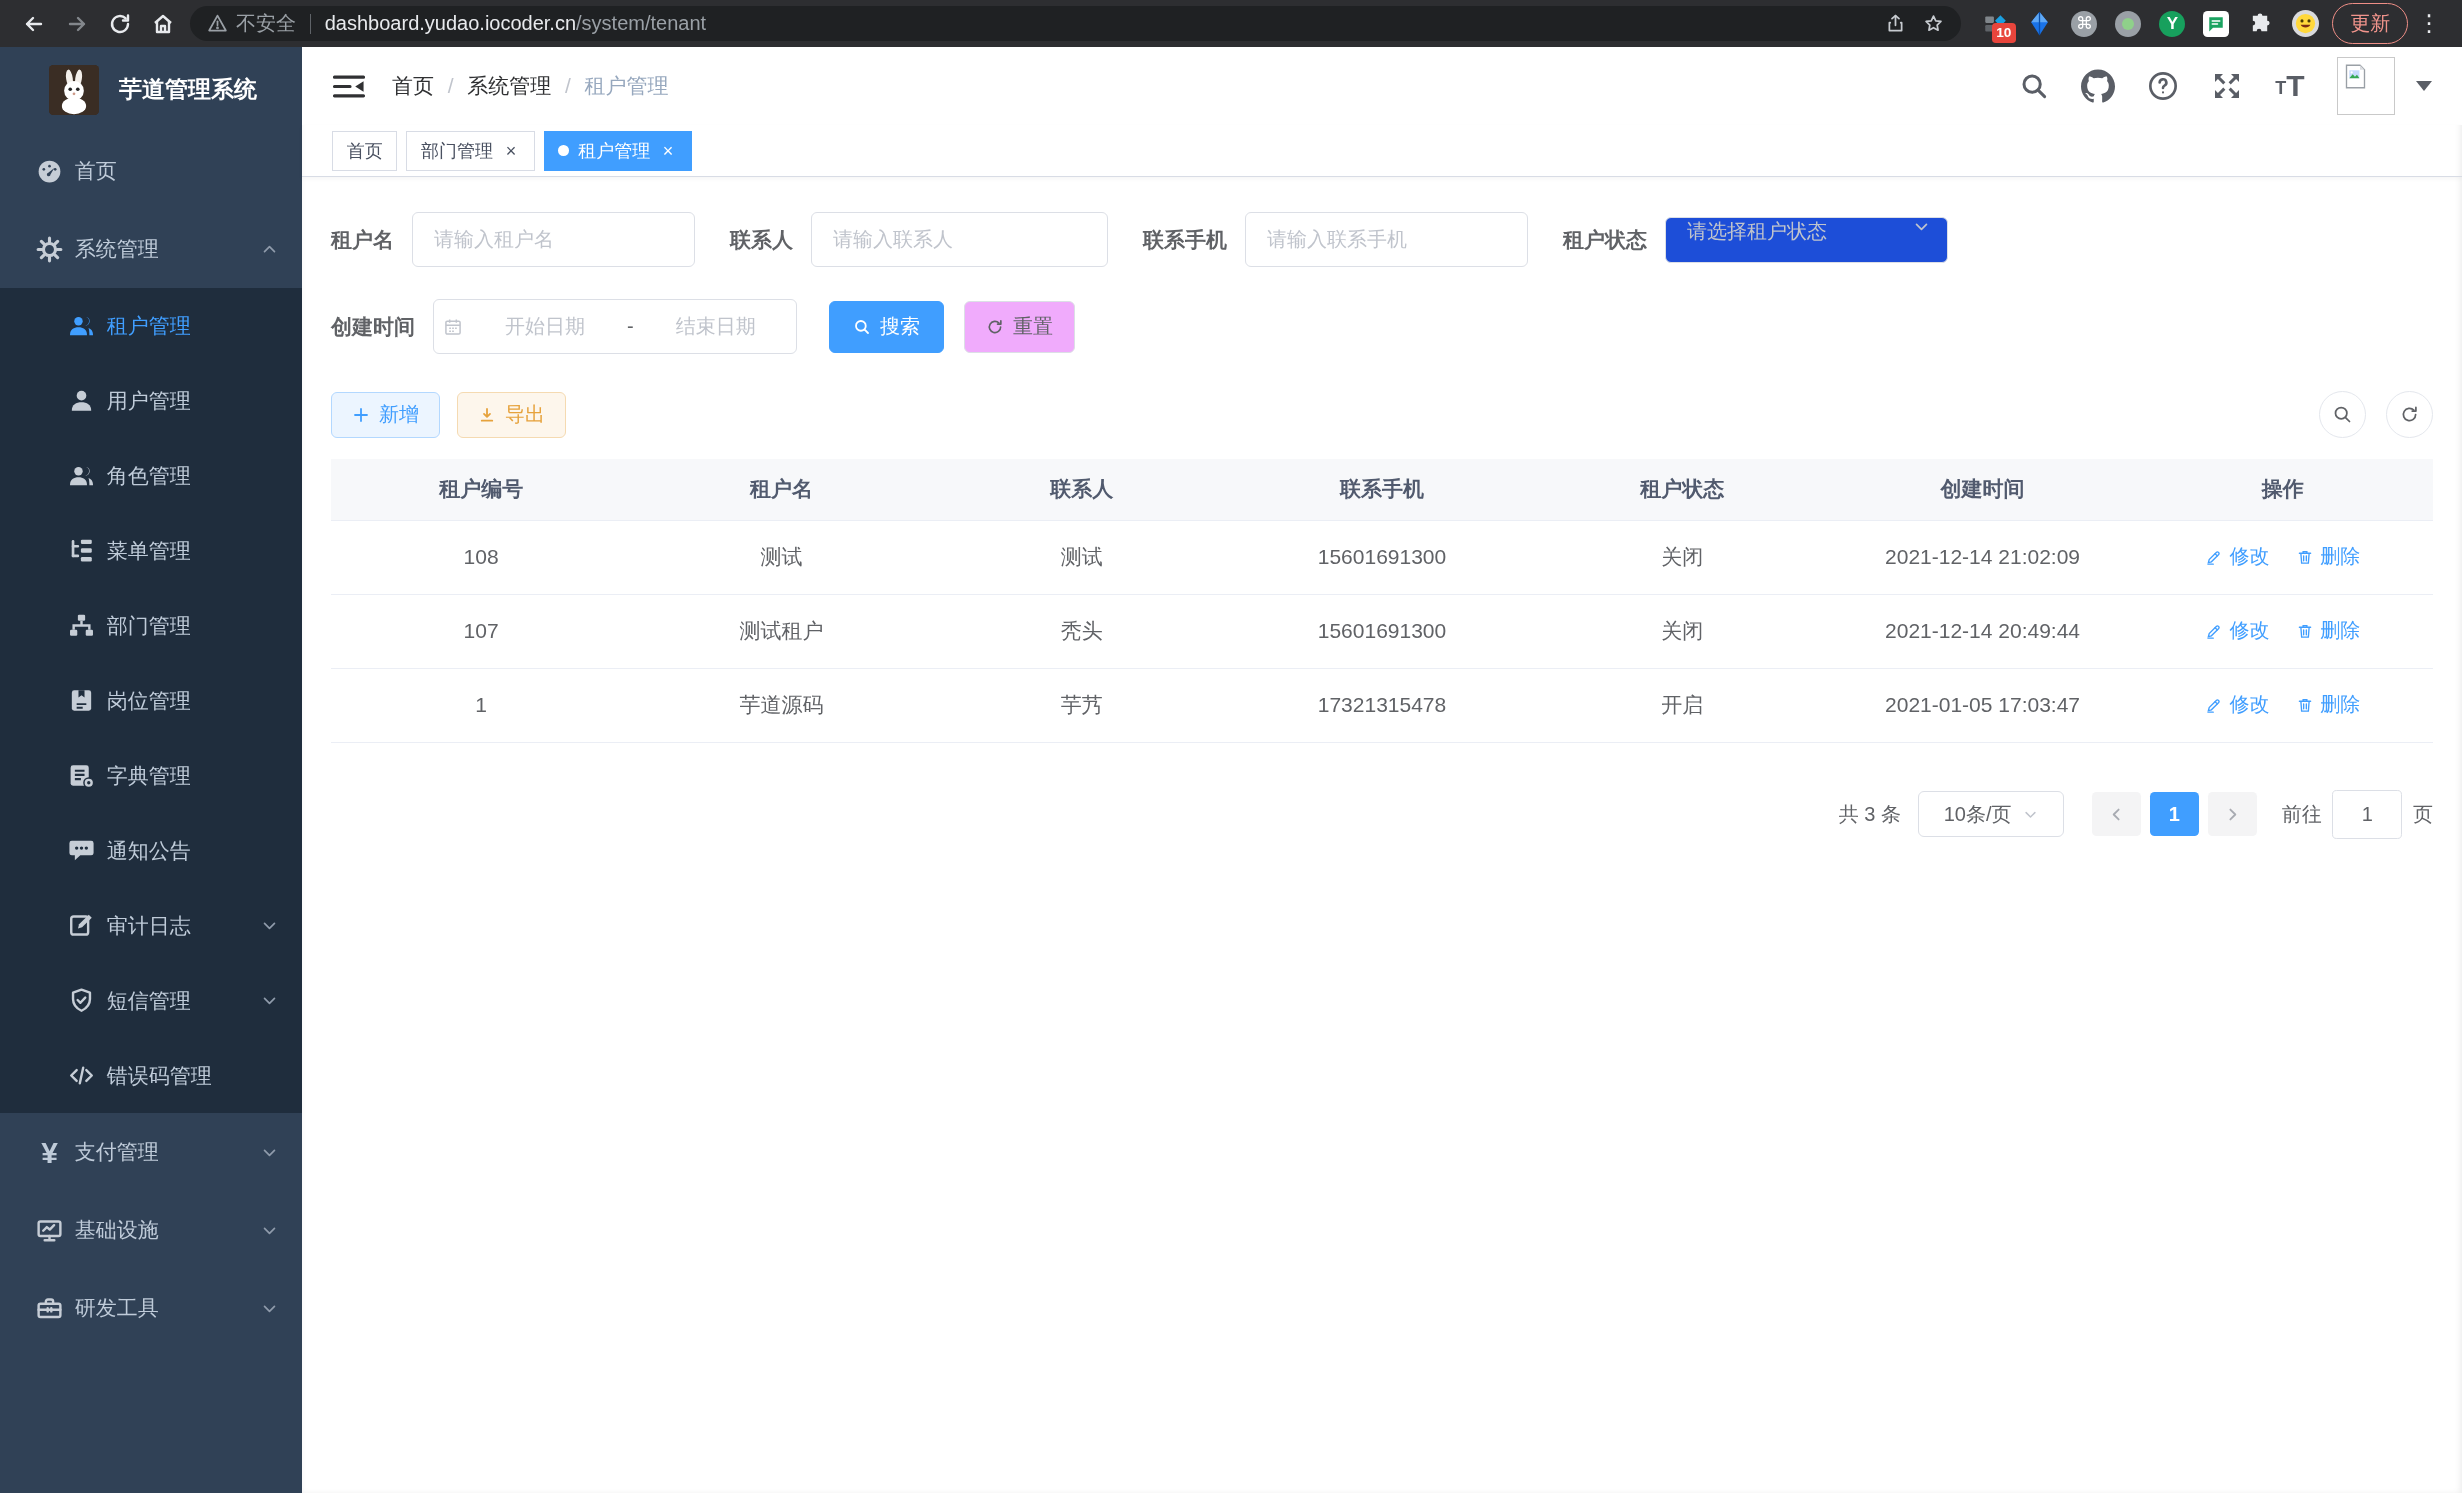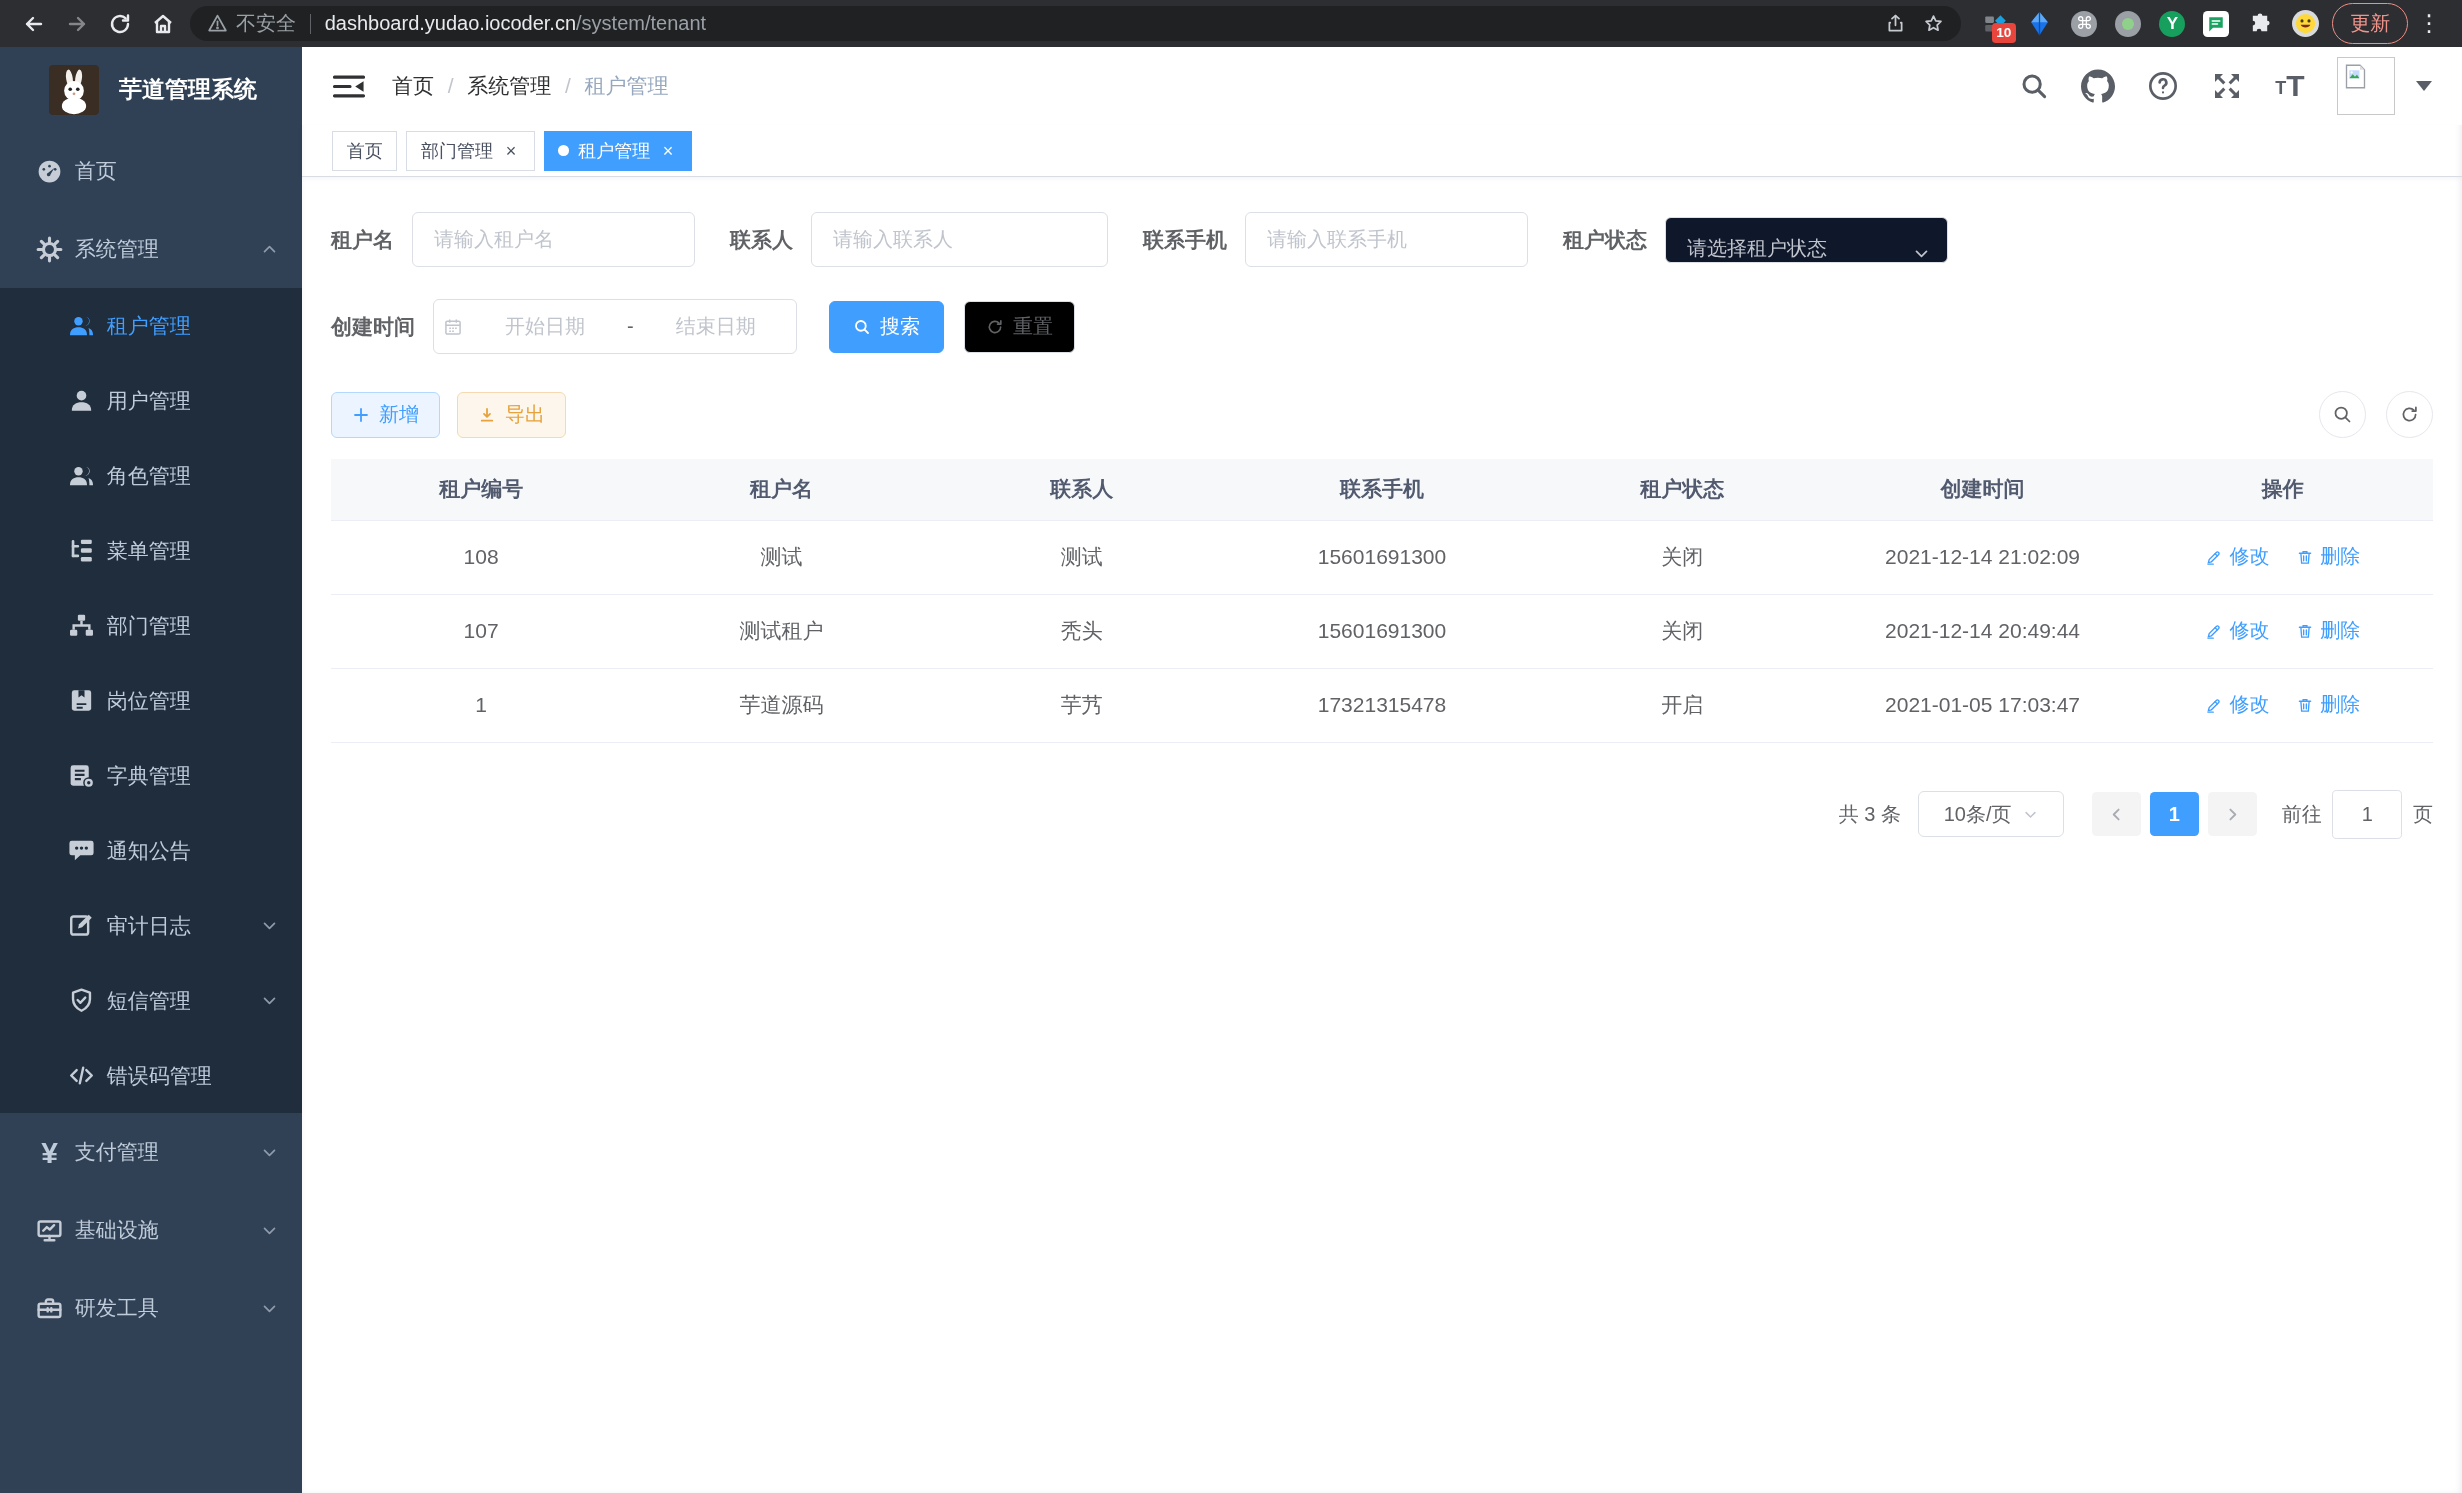--- a/index.html
+++ b/index.html
@@ -72,28 +72,28 @@
   .tag .x::before { content:"\00D7"; }
   .tag.active { background:#409eff; border-color:#409eff; color:#fff; }
 
   
   .content { padding:0 29px; flex:1; }
   .filter-row { display:flex; align-items:center; margin-top:35px; }
   .fgroup { display:flex; align-items:center; margin-right:35px; }
   .flabel { font-size:21px; font-weight:700; color:#606266; margin-right:18px; white-space:nowrap; }
   .tin { height:55px; border:1.5px solid #dcdfe6; border-radius:6px; font-size:20px; color:#606266; padding:0 21px; font-family:inherit; outline:none; background:#fff; }
   .tin::placeholder { color:#c0c4cc; }
-  .selbox { width:283px; height:46px; border:1.5px solid #dcdfe6; border-radius:6px; display:flex; align-items:flex-end; padding:0 17px 0 21px; color:#c0c4cc; font-size:20px; background:#0f172a; }
+  .selbox { width:283px; height:46px; border:1.5px solid #dcdfe6; border-radius:6px; display:flex; align-items:flex-start; padding:0 17px 0 21px; color:#c0c4cc; font-size:20px; background:#1d4ed8; }
   .selbox .ph { flex:1; }
   .daterange { width:364px; height:55px; border:1.5px solid #dcdfe6; border-radius:6px; display:flex; align-items:center; padding:0 9px; font-size:20px; color:#c0c4cc; background:#fff; gap:10.7px; }
   .daterange .dph { flex:1; text-align:center; }
   .daterange .dsep { color:#606266; flex:none; }
   .btn { display:inline-flex; align-items:center; justify-content:center; gap:9px; border-radius:6px; font-size:20px; font-family:inherit; cursor:pointer; }
   .btn-primary { background:#409eff; border:1.5px solid #409eff; color:#fff; height:52px; padding:0 23px; margin-left:32px; }
-  .btn-plain { background:#000000; border:1.5px solid #dcdfe6; color:#606266; height:52px; padding:0 21px; margin-left:20px; }
+  .btn-plain { background:#f0abfc; border:1.5px solid #dcdfe6; color:#606266; height:52px; padding:0 21px; margin-left:20px; }
   .toolbar-row { display:flex; align-items:center; margin-top:37px; }
   .btn-add { background:#ecf5ff; border:1.5px solid #b3d8ff; color:#409eff; height:46px; padding:0 20px; }
   .btn-export { background:#fdf6ec; border:1.5px solid #f5dab1; color:#e6a23c; height:46px; padding:0 20px; margin-left:17px; }
   .tools-right { margin-left:auto; display:flex; align-items:center; gap:20px; }
   .round-tool { width:47px; height:47px; border-radius:50%; border:1.5px solid #e4e7ed; background:#fff; display:flex; align-items:center; justify-content:center; color:#606266; cursor:pointer; }
 
   
   table { width:100%; border-collapse:collapse; margin-top:21px; table-layout:fixed; }
   th { background:#f7f8fa; height:61px; font-size:21px; color:#515a6e; font-weight:700; text-align:center; border-bottom:1.5px solid #ebeef5; }
   td { height:74px; font-size:21px; color:#606266; text-align:center; border-bottom:1.5px solid #ebeef5; background:#fff; }

